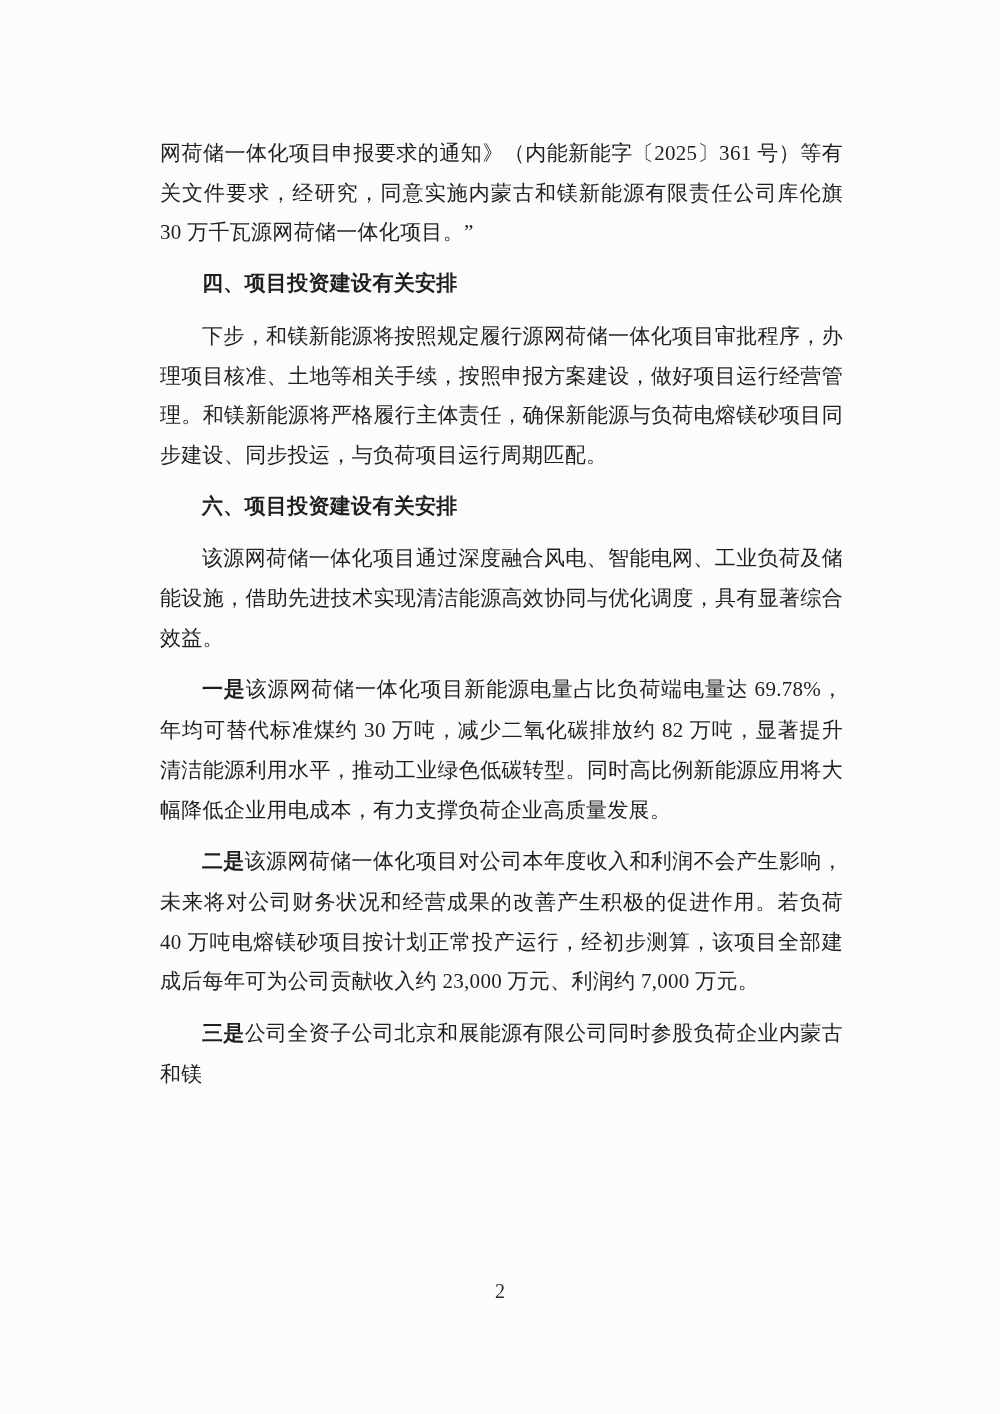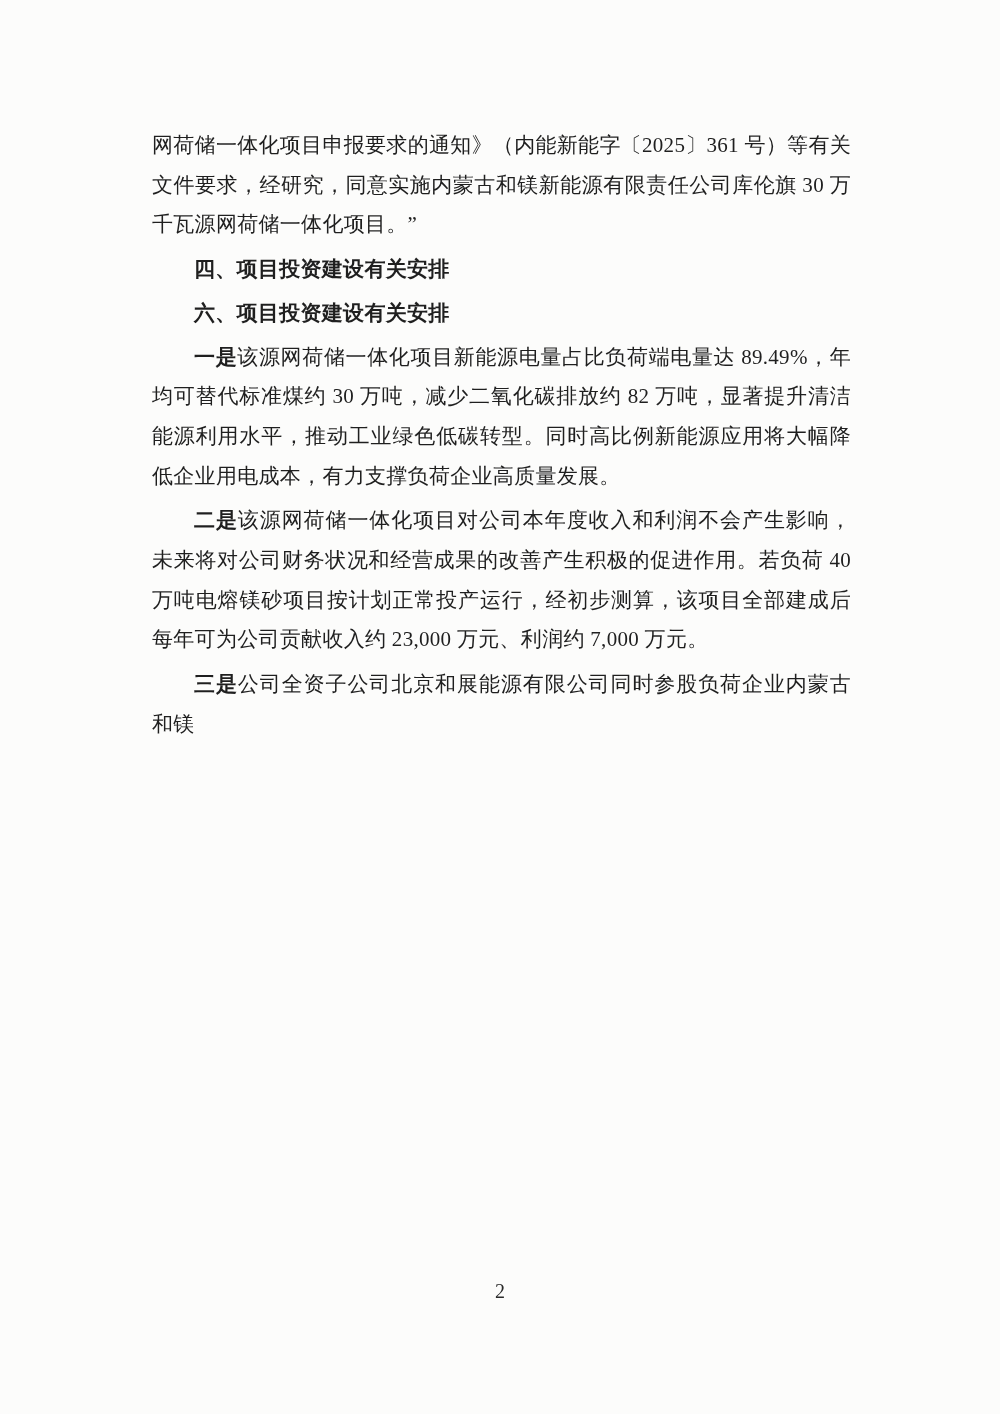--- a/index.html
+++ b/index.html
@@ -25,34 +25,34 @@
     left: 148px;
     top: 122px;
     width: 707px;
     font-size: 21px;
     line-height: 39.7px;
     text-align: justify;
     text-justify: inter-ideograph;
     letter-spacing: 0.3px;
   }
   .content p {
-    margin: 4px;
+    margin: 12px;
     padding: 0;
   }
   .para-indent {
     text-indent: 2em;
   }
   .heading {
     text-indent: 2em;
     font-weight: 700;
-    font-family: Liberation Sans, sans-serif;
+    font-family: Liberation Mono, monospace;
   }
   .lead {
     font-weight: 700;
-    font-family: Liberation Sans, sans-serif;
+    font-family: Liberation Mono, monospace;
     font-style: normal;
   }
   .page-number {
     position: absolute;
     left: 0;
     top: 1280px;
     width: 1000px;
     text-align: center;
     font-size: 20px;
     color: #2a2a2a;
@@ -64,25 +64,27 @@
 <div class="page">
   <div class="content">
 
     <p class="para-continuation">网荷储一体化项目申报要求的通知》（内能新能字〔2025〕361 号）等有关文件要求，经研究，同意实施内蒙古和镁新能源有限责任公司库伦旗 30 万千瓦源网荷储一体化项目。”</p>
 
     <p class="heading">四、项目投资建设有关安排</p>
 
 
 
 
+    <p class="para-indent">下步，和镁新能源将按照规定履行源网荷储一体化项目审批程序，办理项目核准、土地等相关手续，按照申报方案建设，做好项目运行经营管理。和镁新能源将严格履行主体责任，确保新能源与负荷电熔镁砂项目同步建设、同步投运，与负荷项目运行周期匹配。</p>
 
     <p class="heading">六、项目投资建设有关安排</p>
 
+    <p class="para-indent">该源网荷储一体化项目通过深度融合风电、智能电网、工业负荷及储能设施，借助先进技术实现清洁能源高效协同与优化调度，具有显著综合效益。</p>
 
-    <p class="para-indent"><b class="lead">一是</b><span>该源网荷储一体化项目新能源电量占比负荷端电量达 89.49%，年均可替代标准煤约 30 万吨，减少二氧化碳排放约 82 万吨，显著提升清洁能源利用水平，推动工业绿色低碳转型。同时高比例新能源应用将大幅降低企业用电成本，有力支撑负荷企业高质量发展。</span></p>
+    <p class="para-indent"><b class="lead">一是</b><span>该源网荷储一体化项目新能源电量占比负荷端电量达 69.78%，年均可替代标准煤约 30 万吨，减少二氧化碳排放约 82 万吨，显著提升清洁能源利用水平，推动工业绿色低碳转型。同时高比例新能源应用将大幅降低企业用电成本，有力支撑负荷企业高质量发展。</span></p>
 
     <p class="para-indent"><b class="lead">二是</b><span>该源网荷储一体化项目对公司本年度收入和利润不会产生影响，未来将对公司财务状况和经营成果的改善产生积极的促进作用。若负荷 40 万吨电熔镁砂项目按计划正常投产运行，经初步测算，该项目全部建成后每年可为公司贡献收入约 23,000 万元、利润约 7,000 万元。</span></p>
 
     <p class="para-indent"><b class="lead">三是</b><span>公司全资子公司北京和展能源有限公司同时参股负荷企业内蒙古和镁</span></p>
 
   </div>
 
   <div class="page-number">2</div>
 </div>
 

